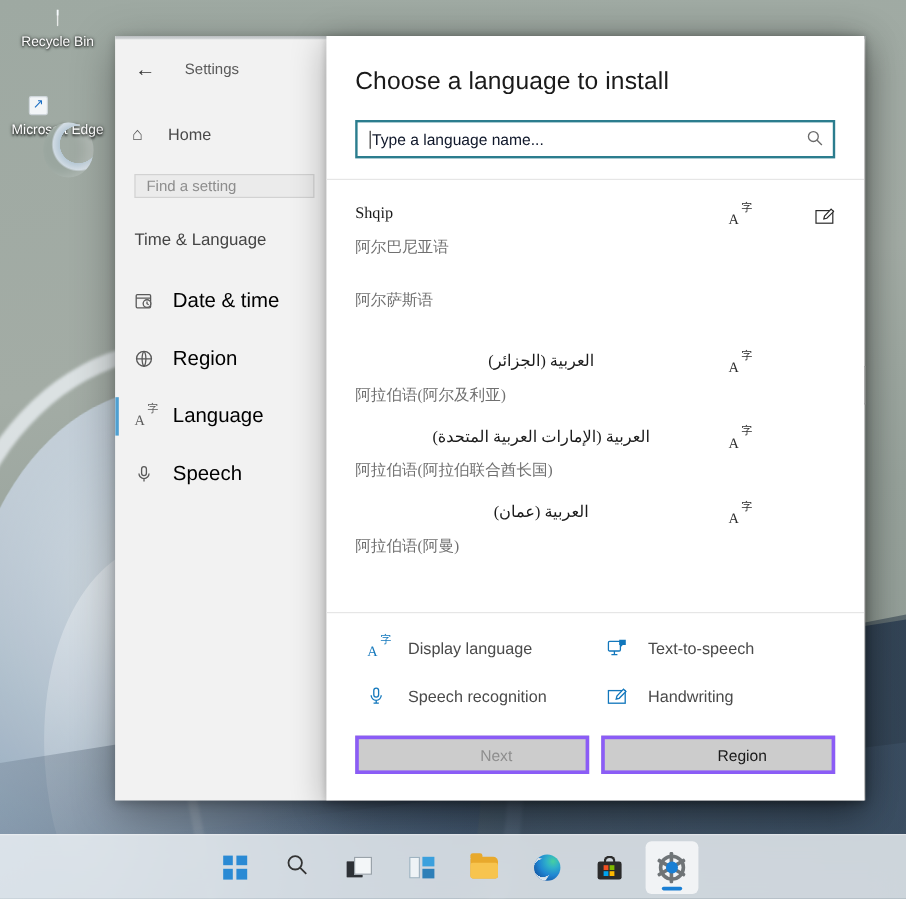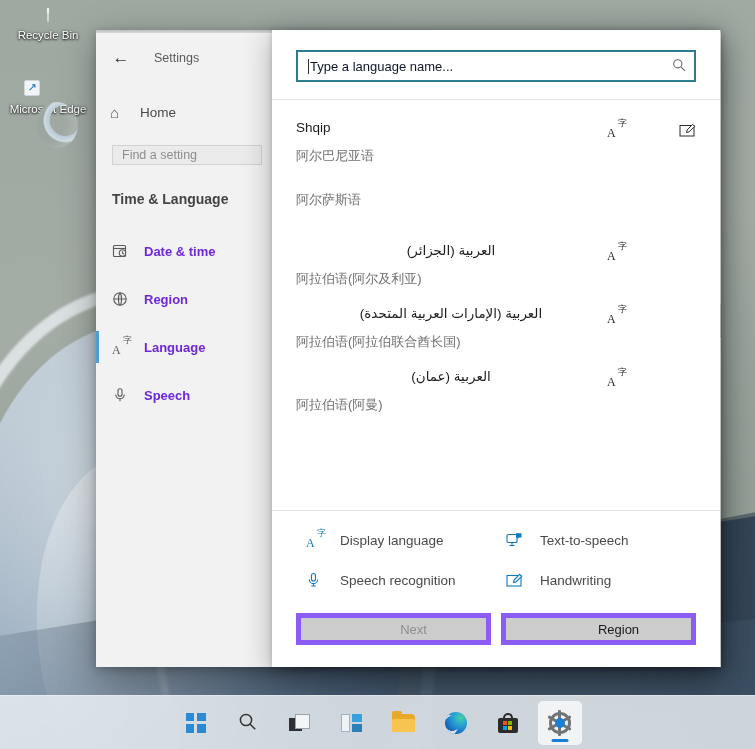--- a/index.html
+++ b/index.html
@@ -183,40 +183,40 @@
     height: 20px;
     background: #ebebeb;
     border: 1px solid #d2d2d2;
     display: flex; align-items: center;
     padding-left: 9px;
     color: #8d8d8d; font-size: 12.5px;
     cursor: text;
   }
   .sb-section {
     margin: 26px 0 0 16px;
-    font-size: 14px; font-weight: bold; color: #444;
+    font-size: 14px; font-weight: normal; color: #444;
   }
   .sb-list { margin-top: 20px; }
   .sb-item {
     position: relative;
     display: flex; align-items: center;
     height: 48px; padding-left: 16px;
     cursor: pointer;
   }
   .sb-item.active::before {
     content: "";
     position: absolute; left: 0; top: 8px;
     width: 3px; height: 32px;
     background: #4e9fd1;
   }
   .sb-item .ico {
     width: 32px; color: #5a5a5a; font-size: 15px;
     display: flex; align-items: center;
   }
-  .sb-item .lbl { color: #6d28d9; font-size: 13px; font-weight: bold; }
+  .sb-item .lbl { color: #000000; font-size: 17px; }
 
   .content-pane { flex: 1; background: #f2f2f2; position: relative; }
   .hidden-btn {
     position: absolute;
     right: -10px; top: 272px;
     width: 72px; height: 32px;
     background: #dcdcdc;
     border: 1px solid #c9c9c9;
     display: flex; align-items: center; justify-content: center;
     color: #555; font-size: 12.5px;
@@ -264,21 +264,21 @@
     flex: 1;
     overflow: hidden;
     padding-top: 10px;
   }
   .lang-row {
     display: flex; align-items: flex-start;
     padding: 8px 22px 8px 24px;
     min-height: 60px;
     cursor: pointer;
   }
-  .lang-texts { flex: 1; min-width: 0; }
+  .lang-texts { flex: 1; min-width: 0; font-family: Liberation Serif, serif; }
   .lang-native {
     font-size: 13.5px; color: #1b1b1b;
     line-height: 19px;
     direction: ltr;
   }
   .lang-native.rtl { direction: rtl; text-align: center; unicode-bidi: plaintext; }
   .lang-trans {
     font-size: 13px; color: #707070;
     line-height: 19px; margin-top: 9px;
   }
@@ -327,21 +327,21 @@
     color: #1277bc; font-size: 14px;
   }
 
   .dlg-buttons {
     display: flex; gap: 10px;
     padding: 8px 24px 22px 24px;
   }
   .dlg-btn {
     flex: 1; height: 32px;
     background: #cccccc;
-    border: 5px solid #8b5cf6;
+    border: 3px solid #8b5cf6;
     display: flex; align-items: center; justify-content: center;
     font-size: 13px; color: #1a1a1a;
     cursor: pointer;
     padding-left: 40px;
   }
   .dlg-btn.disabled { color: #8e8e8e; cursor: default; }
 
   
   #taskbar {
     position: absolute;
@@ -504,20 +504,21 @@
         </div>
       </div>
 
       <div class="content-pane">
         <div class="hidden-btn">ons</div>
       </div>
     </div>
   </div>
 
   <div id="lang-dialog">
+    <div class="dlg-title">Choose a language to install</div>
 
     <div class="dlg-search-wrap">
       <div class="dlg-search">
         <span class="caret"></span>
         <span class="ph">Type a language name...</span>
         <span class="search-ico">
           <svg width="14" height="14" viewBox="0 0 14 14" fill="none" stroke="#6a6a6a" stroke-width="1.1">
             <circle cx="5.8" cy="5.8" r="4.1"></circle>
               <path d="M8.9 8.9l4 4"></path>
           </svg>

